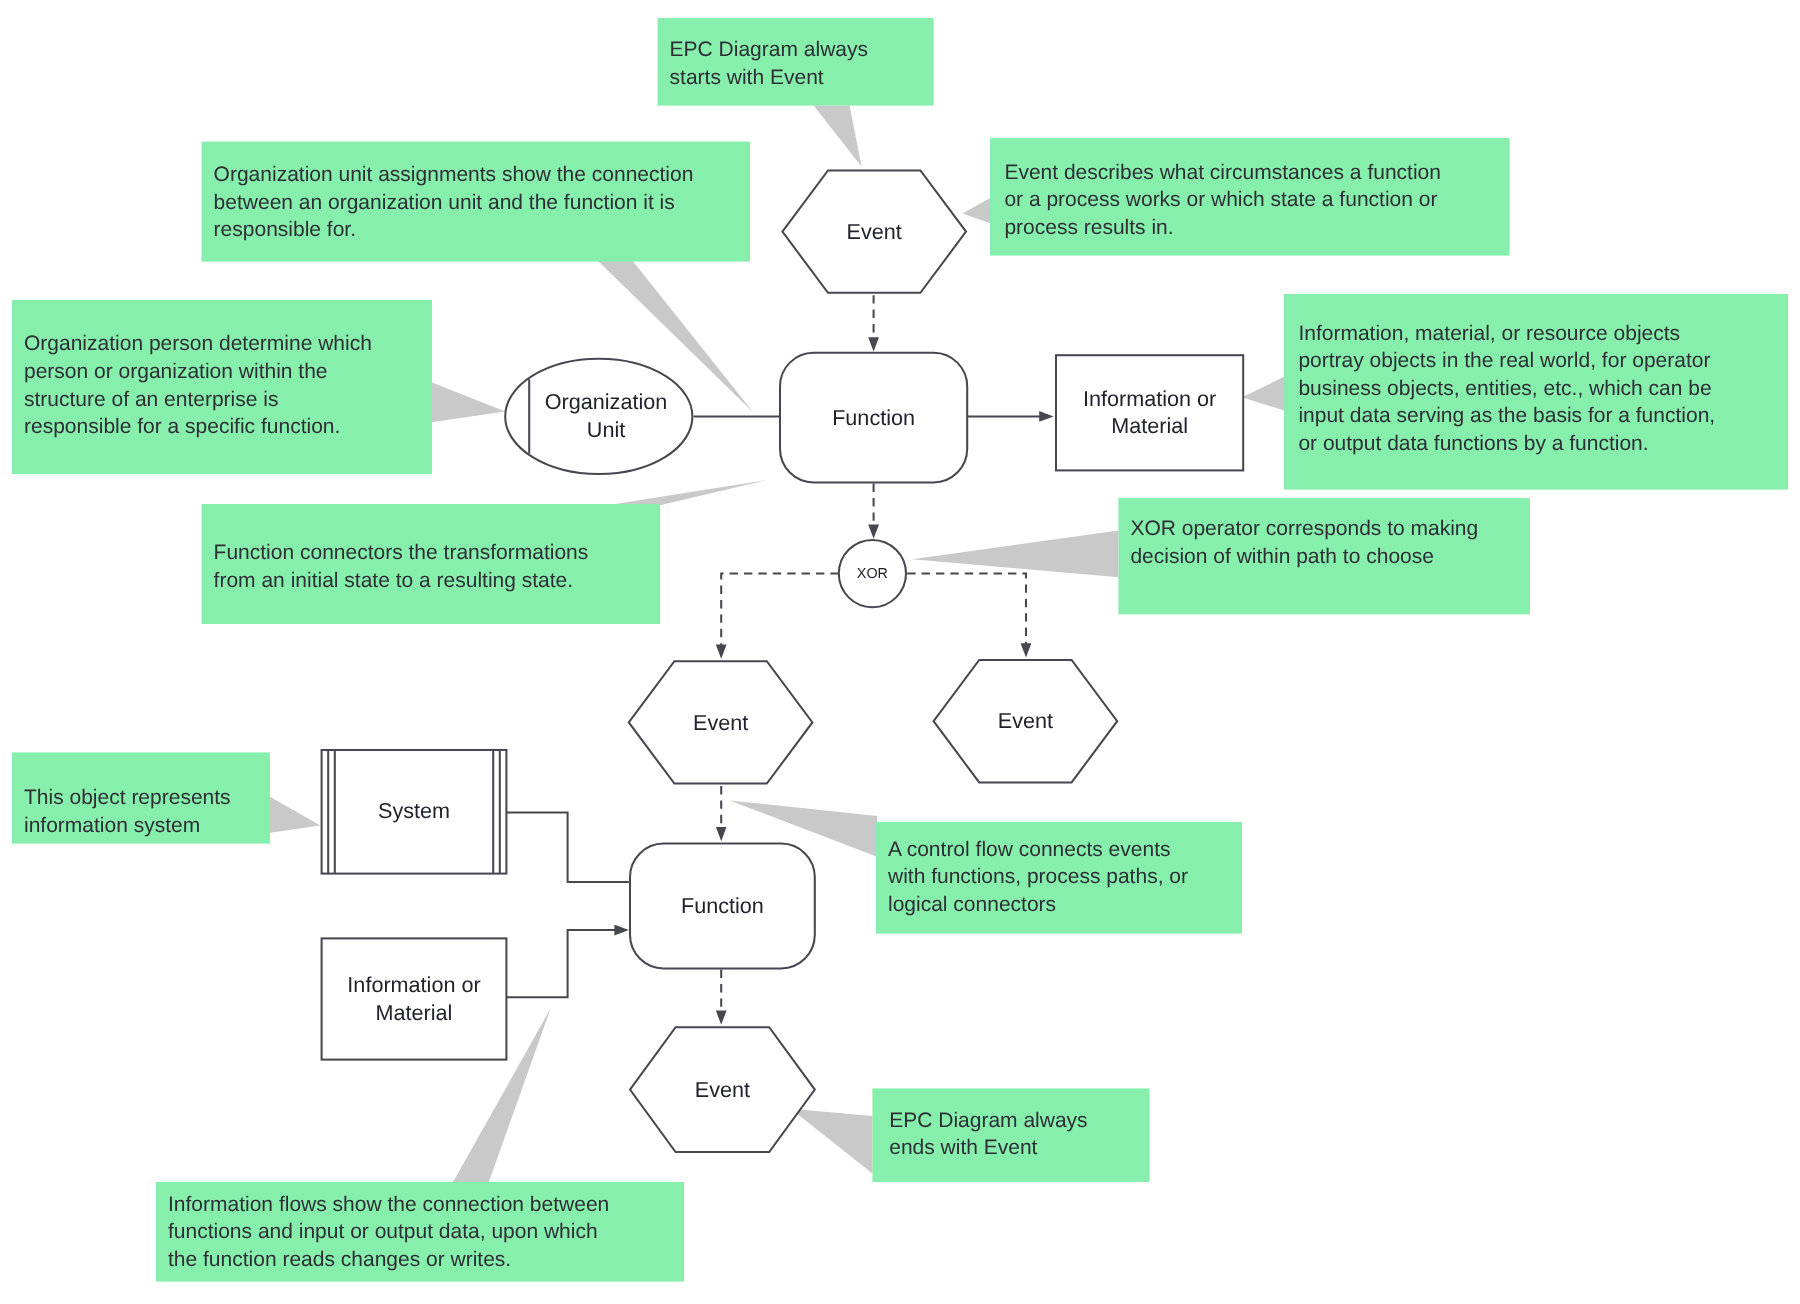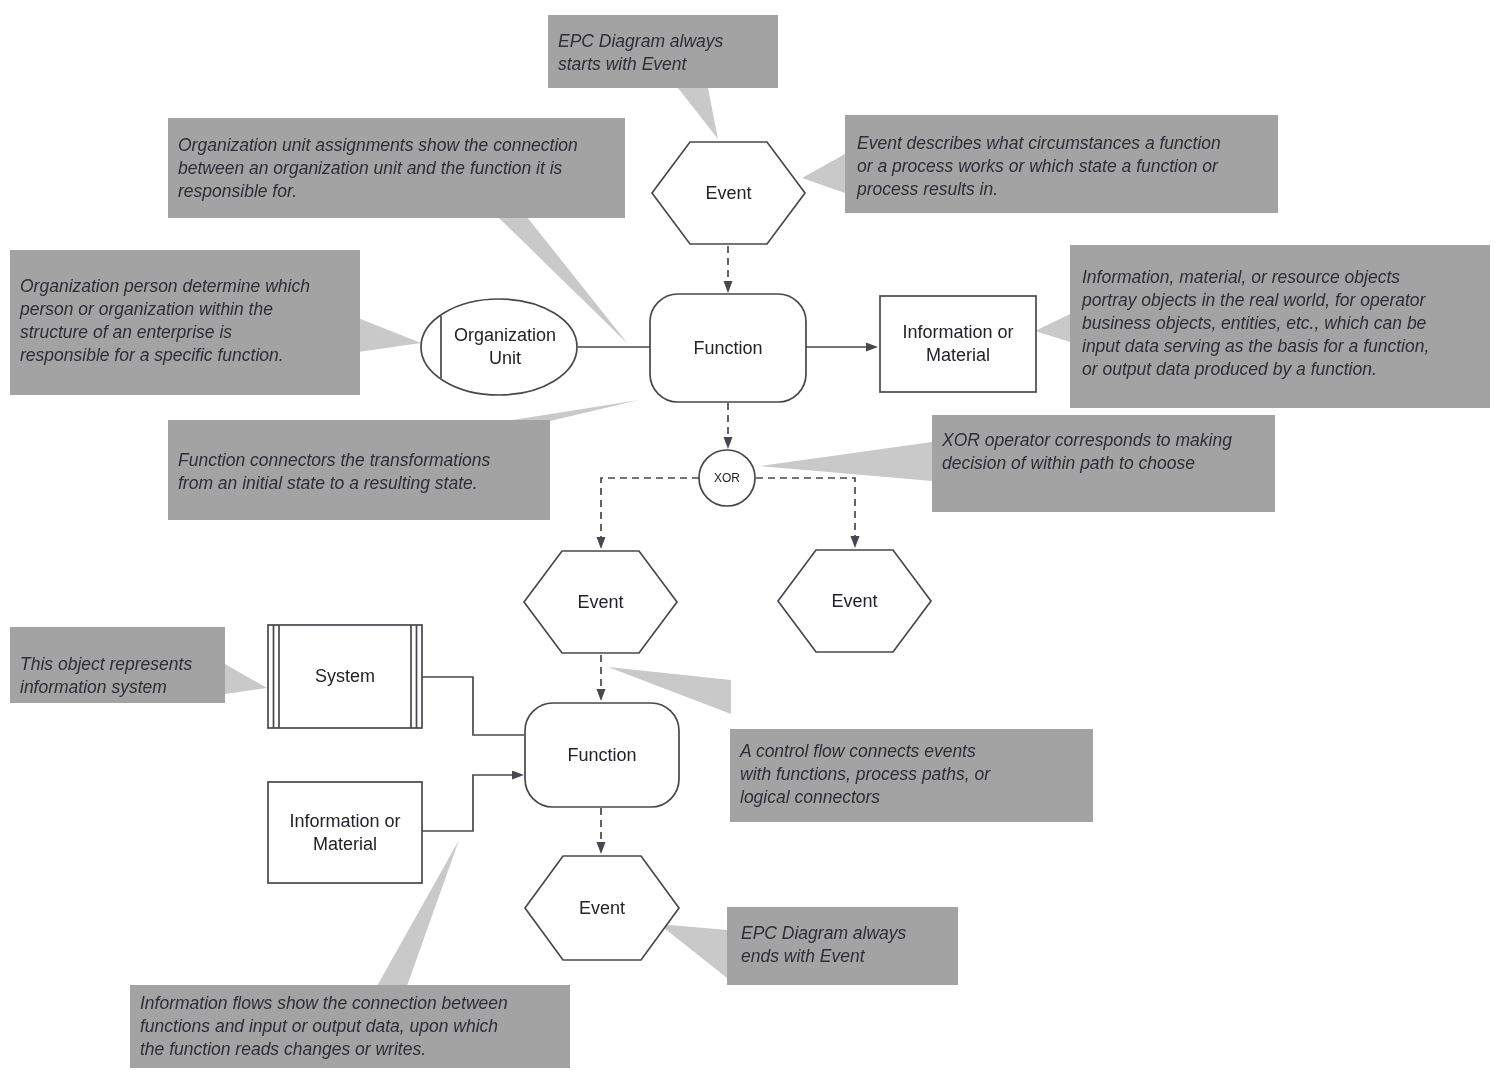--- a/index.html
+++ b/index.html
@@ -6,26 +6,25 @@
   #canvas{
     position:relative;
     width:1500px;height:1087px;
     background:#ffffff;
     font-family:"Liberation Sans", sans-serif;
     overflow:hidden;
   }
   #diagram-svg{position:absolute;left:0;top:0;}
   .callout{
     position:absolute;
-    background:#a3a3a3;
+    background:#86efac;
     color:#2e2e36;
     font-size:17.5px;
     line-height:23px;
     box-sizing:border-box;
-    font-style:italic;
   }
   .callout .ln{white-space:nowrap;}
   .label{
     position:absolute;
     display:flex;
     flex-direction:column;
     align-items:center;
     justify-content:center;
     text-align:left;
     font-size:18px;
@@ -128,21 +127,21 @@
   </div>
   <div class="label" style="left:525px;top:856px;width:154px;height:104px;">
     <span class="ln">Event</span>
   </div>
 
   <div class="callout" style="left:548px;top:15px;width:230px;height:73px;padding:15px 0 0 10px;">
     <div class="ln">EPC Diagram always</div>
     <div class="ln">starts with Event</div>
   </div>
 
-  <div class="callout" style="left:845px;top:115px;width:433px;height:98px;padding:17px 0 0 12px;">
+  <div class="callout" style="left:825px;top:115px;width:433px;height:98px;padding:17px 0 0 12px;">
     <div class="ln">Event describes what circumstances a function</div>
     <div class="ln">or a process works or which state a function or</div>
     <div class="ln">process results in.</div>
   </div>
 
   <div class="callout" style="left:168px;top:118px;width:457px;height:100px;padding:16px 0 0 10px;">
     <div class="ln">Organization unit assignments show the connection</div>
     <div class="ln">between an organization unit and the function it is</div>
     <div class="ln">responsible for.</div>
   </div>
@@ -152,39 +151,39 @@
     <div class="ln">person or organization within the</div>
     <div class="ln">structure of an enterprise is</div>
     <div class="ln">responsible for a specific function.</div>
   </div>
 
   <div class="callout" style="left:1070px;top:245px;width:420px;height:163px;padding:21px 0 0 12px;">
     <div class="ln">Information, material, or resource objects</div>
     <div class="ln">portray objects in the real world, for operator</div>
     <div class="ln">business objects, entities, etc., which can be</div>
     <div class="ln">input data serving as the basis for a function,</div>
-    <div class="ln">or output data produced by a function.</div>
+    <div class="ln">or output data functions by a function.</div>
   </div>
 
   <div class="callout" style="left:168px;top:420px;width:382px;height:100px;padding:29px 0 0 10px;">
     <div class="ln">Function connectors the transformations</div>
     <div class="ln">from an initial state to a resulting state.</div>
   </div>
 
   <div class="callout" style="left:932px;top:415px;width:343px;height:97px;padding:14px 0 0 10px;">
     <div class="ln">XOR operator corresponds to making</div>
     <div class="ln">decision of within path to choose</div>
   </div>
 
   <div class="callout" style="left:10px;top:627px;width:215px;height:76px;padding:26px 0 0 10px;">
     <div class="ln">This object represents</div>
     <div class="ln">information system</div>
   </div>
 
-  <div class="callout" style="left:730px;top:685px;width:363px;height:93px;padding:11px 0 0 10px;margin-top:44px;">
+  <div class="callout" style="left:730px;top:685px;width:305px;height:93px;padding:11px 0 0 10px;">
     <div class="ln">A control flow connects events</div>
     <div class="ln">with functions, process paths, or</div>
     <div class="ln">logical connectors</div>
   </div>
 
   <div class="callout" style="left:727px;top:907px;width:231px;height:78px;padding:15px 0 0 14px;">
     <div class="ln">EPC Diagram always</div>
     <div class="ln">ends with Event</div>
   </div>
 

